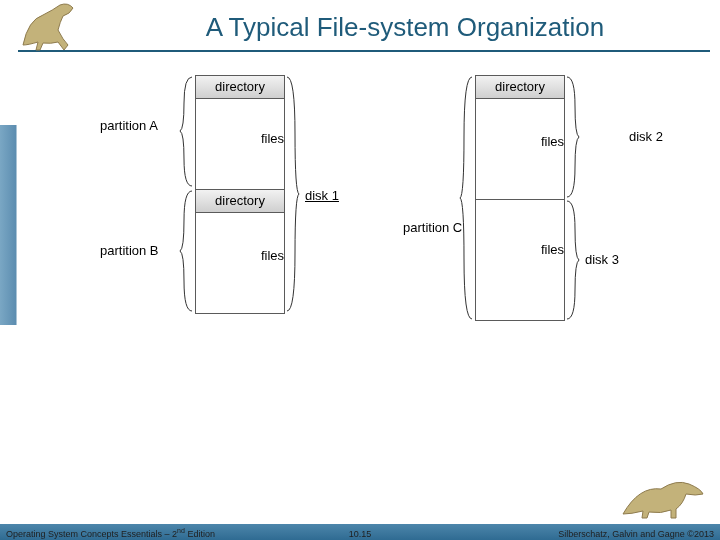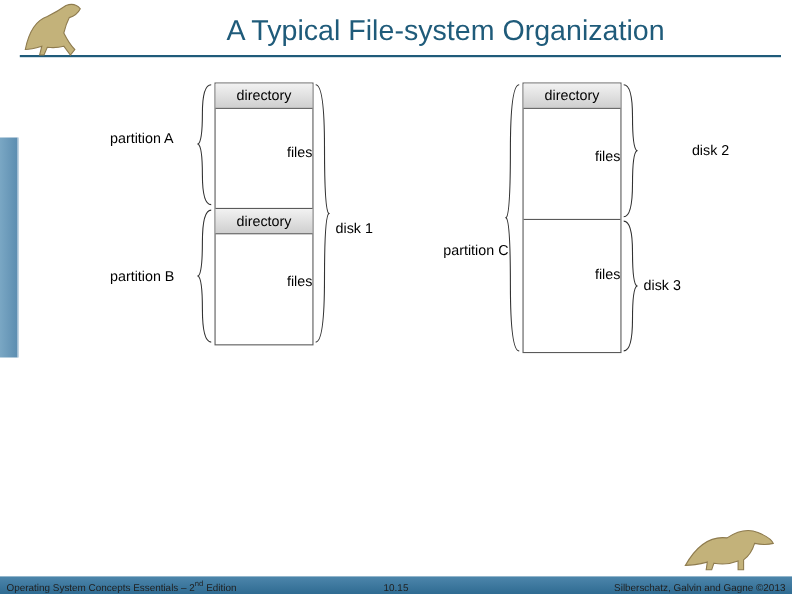--- a/index.html
+++ b/index.html
@@ -173,21 +173,21 @@
   </svg>
   <svg class="brace" style="left:98px; top:114px; width:16px; height:124px;" viewBox="0 0 16 124">
     <path d="M14 2 Q6 2 6 31 Q6 60 2 62 Q6 64 6 92 Q6 122 14 122"></path>
   </svg>
   <div class="label" style="left:20px; top:43px;">partition A</div>
   <div class="label" style="left:20px; top:168px;">partition B</div>
 
   <svg class="brace" style="left:205px; top:0px; width:16px; height:238px;" viewBox="0 0 16 238">
     <path d="M2 2 Q10 2 10 59 Q10 117 14 119 Q10 121 10 178 Q10 236 2 236"></path>
   </svg>
-  <div class="label" style="left:225px; top:125px;">disk 1</div>
+  <div class="label" style="left:225px; top:113px;text-decoration:underline;">disk 1</div>
 
   <svg class="brace" style="left:378px; top:0px; width:16px; height:246px;" viewBox="0 0 16 246">
     <path d="M14 2 Q6 2 6 61 Q6 121 2 123 Q6 125 6 184 Q6 244 14 244"></path>
   </svg>
   <div class="label" style="left:303px; top:145px;margin-left:20px;">partition C</div>
 
   <svg class="brace" style="left:485px; top:0px; width:16px; height:124px;" viewBox="0 0 16 124">
     <path d="M2 2 Q10 2 10 31 Q10 60 14 62 Q10 64 10 92 Q10 122 2 122"></path>
   </svg>
   <svg class="brace" style="left:485px; top:124px; width:16px; height:122px;" viewBox="0 0 16 122">

